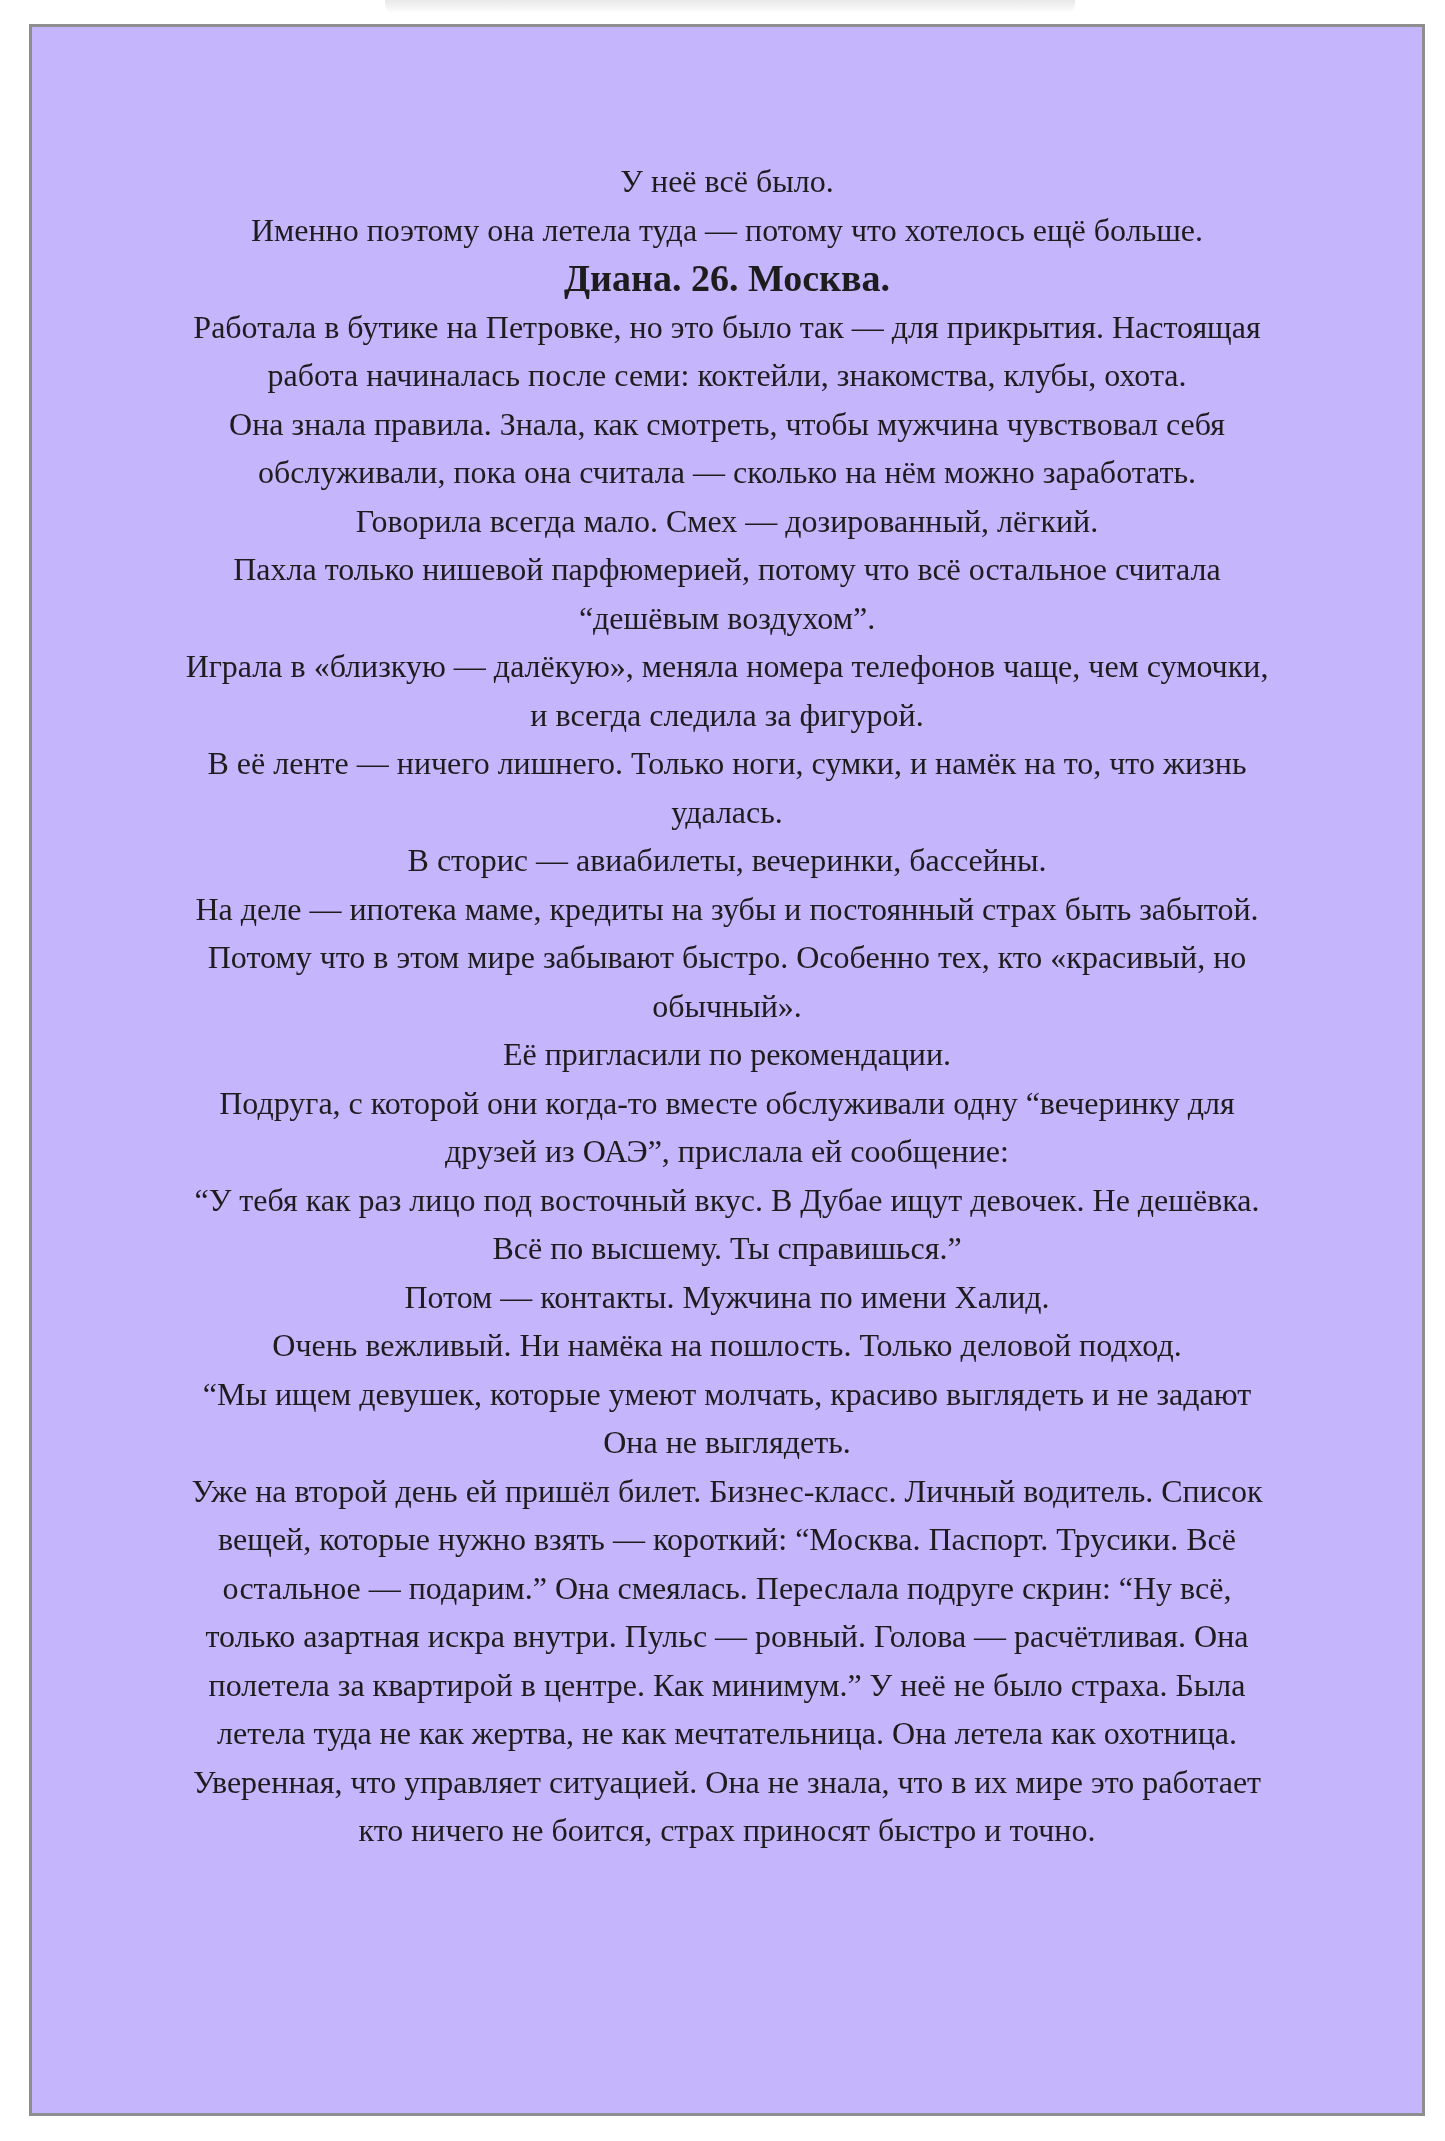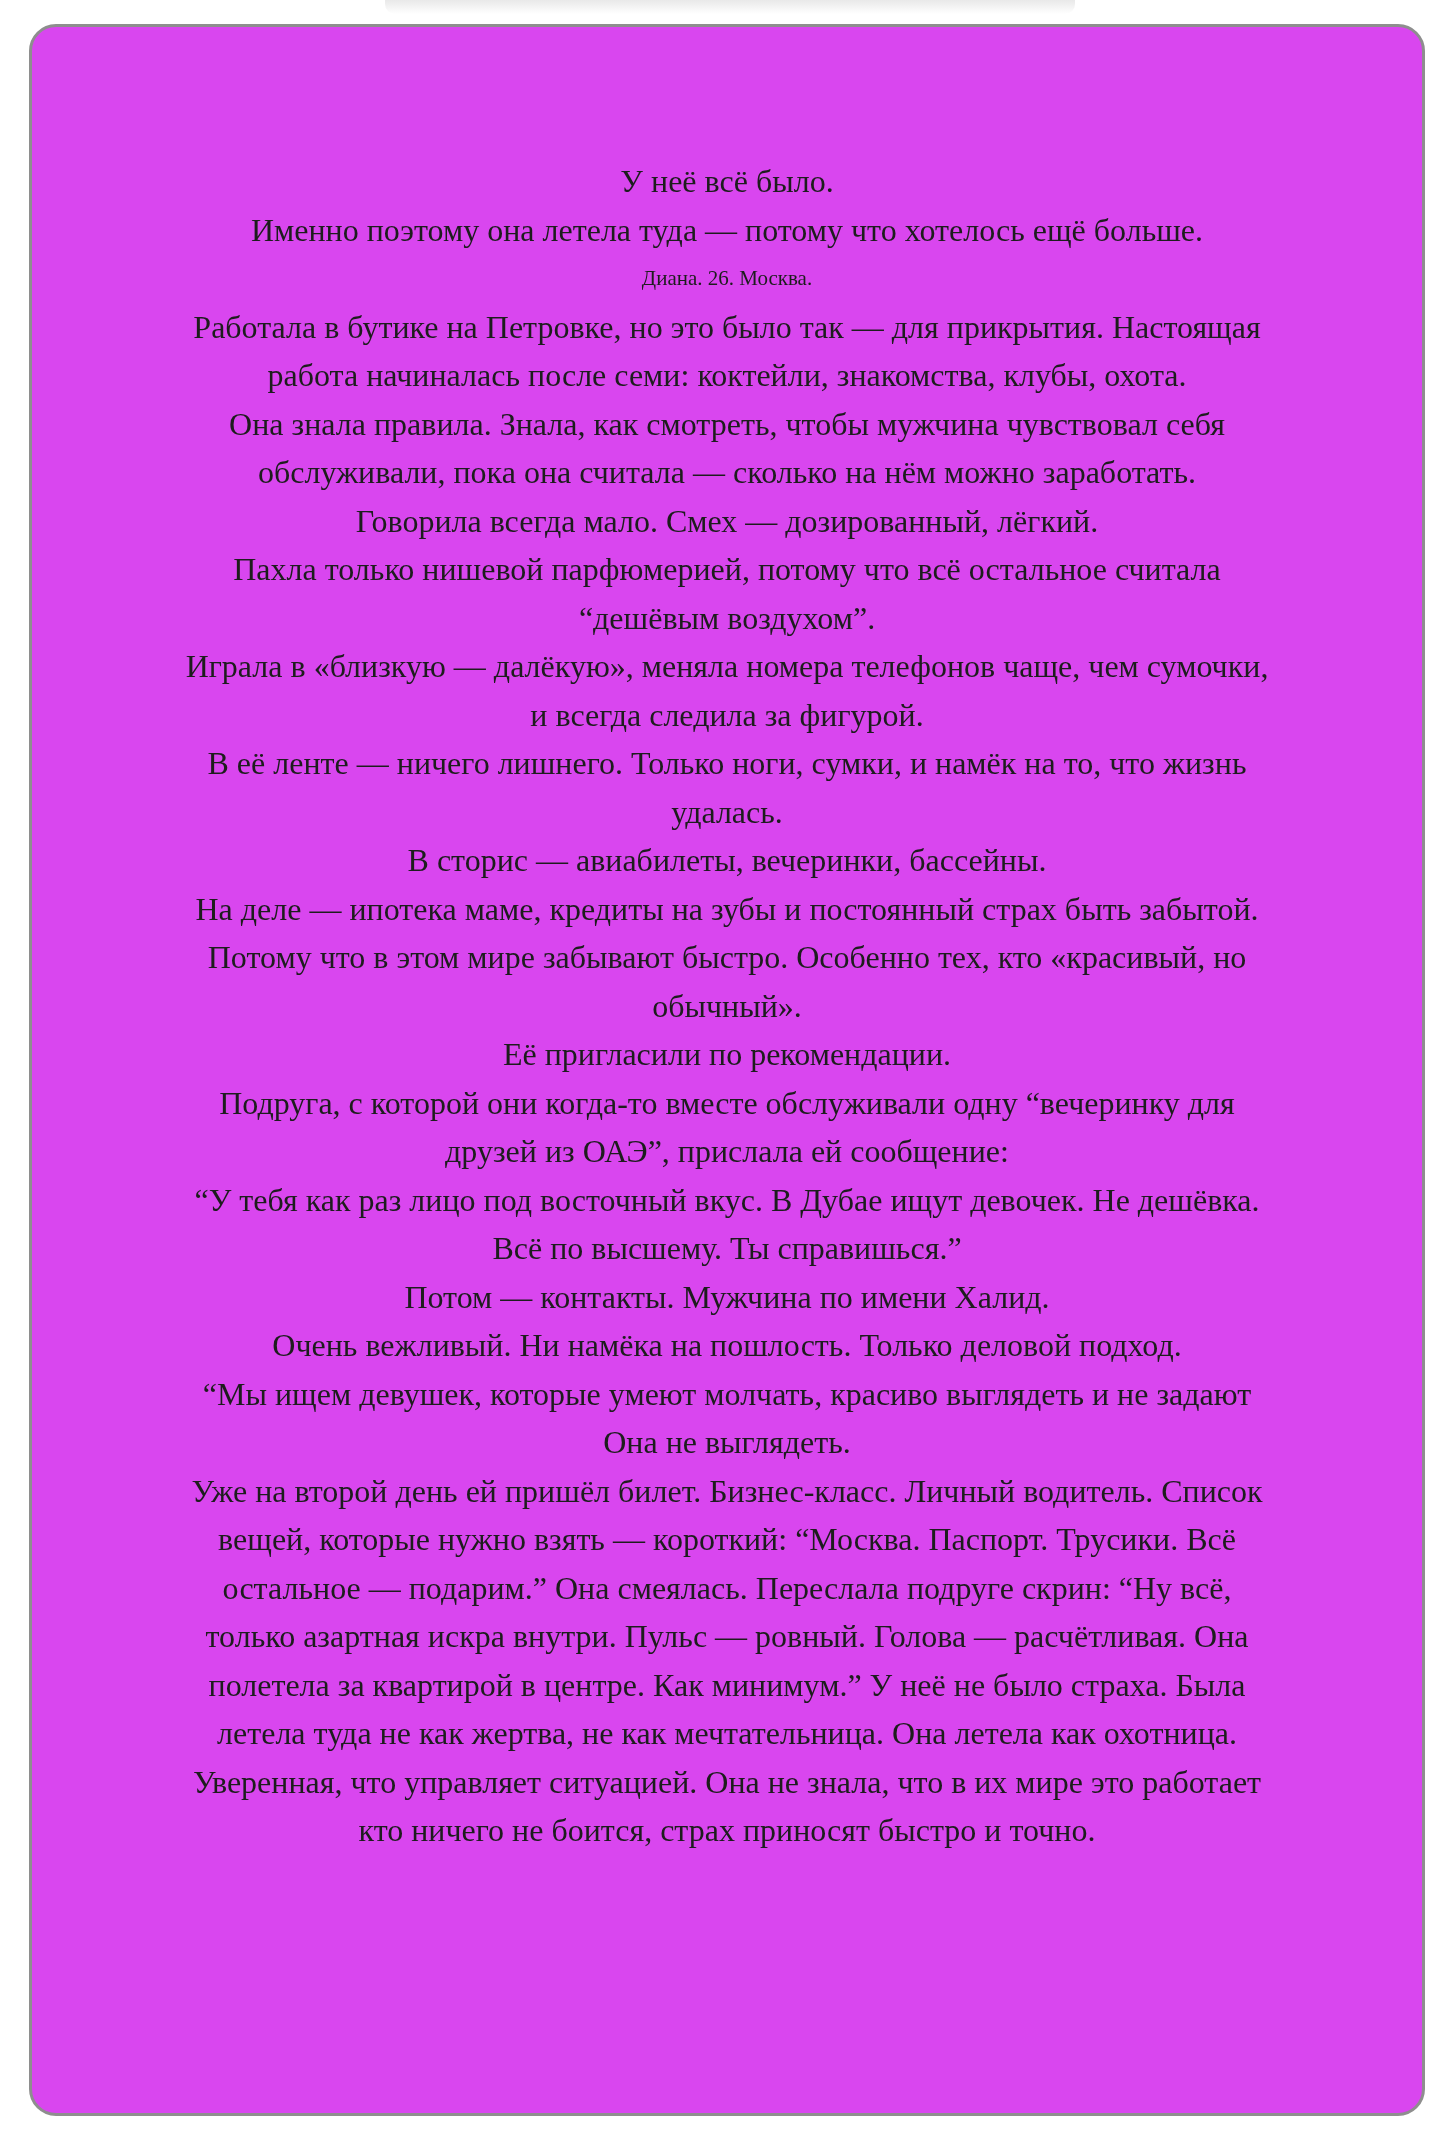--- a/index.html
+++ b/index.html
@@ -36,30 +36,30 @@
     width: 1270px;
   }
   .line {
     text-align: center;
     font-size: 32px;
     line-height: 48.5px;
     color: #1d1d1d;
     white-space: nowrap;
   }
   .line.bold {
-    font-weight: normal;
-    font-size: 21px;
+    font-weight: bold;
+    font-size: 38px;
   }
 </style>
 </head>
 <body>
 
 <div class="canvas">
   <div class="top-shadow"></div>
-  <div class="page" style="border-color: rgb(142, 142, 142); background: #d946ef; border-radius: 27px;">
+  <div class="page" style="border-color: rgb(142, 142, 142); background: #c4b5fd;">
     <div class="content" style="color: rgb(29, 29, 29);">
         <div class="line">У неё всё было.</div>
         <div class="line">Именно поэтому она летела туда — потому что хотелось ещё больше.</div>
         <div class="line bold">Диана. 26. Москва.</div>
         <div class="line">Работала в бутике на Петровке, но это было так — для прикрытия. Настоящая</div>
         <div class="line">работа начиналась после семи: коктейли, знакомства, клубы, охота.</div>
         <div class="line">Она знала правила. Знала, как смотреть, чтобы мужчина чувствовал себя</div>
         <div class="line">обслуживали, пока она считала — сколько на нём можно заработать.</div>
         <div class="line">Говорила всегда мало. Смех — дозированный, лёгкий.</div>
         <div class="line">Пахла только нишевой парфюмерией, потому что всё остальное считала</div>

